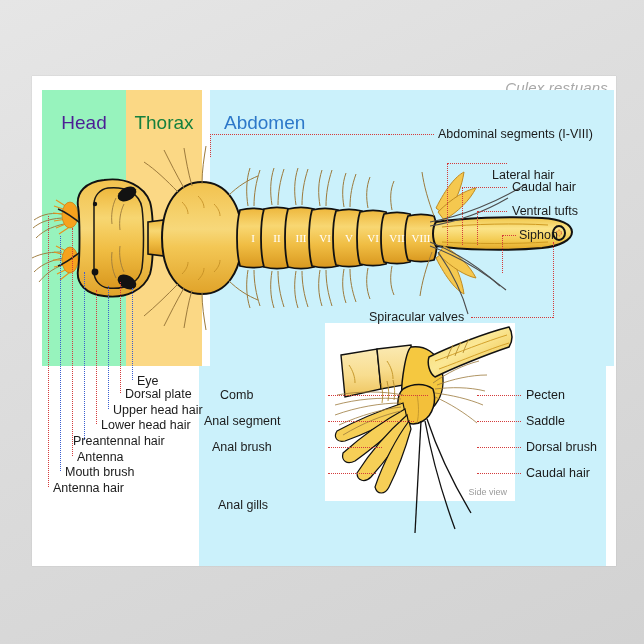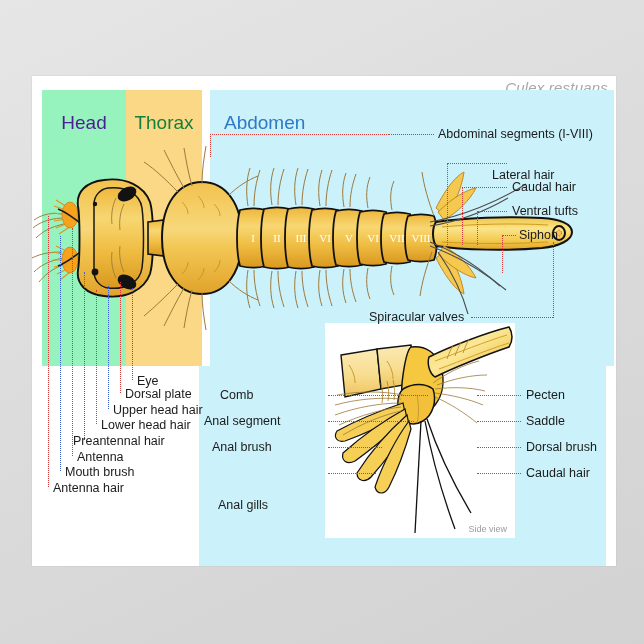--- a/index.html
+++ b/index.html
@@ -44,21 +44,21 @@
     position:absolute;left:10px;top:290px;width:157px;height:200px;
     background:#ffffff;
   }
   
   #lowerblue{
     position:absolute;left:167px;top:290px;width:407px;height:200px;
     background:#cbf1fb;
   }
   
   #inset{
-    position:absolute;left:293px;top:247px;width:190px;height:215px;
+    position:absolute;left:293px;top:247px;width:190px;height:178px;
     background:#ffffff;
   }
   #inset-caption{
     position:absolute;right:8px;bottom:4px;
     font-size:9px;color:#9b9b9b;
   }
 
   
   svg{display:block;overflow:visible;}
   #art-main{position:absolute;left:0;top:0;width:584px;height:490px;pointer-events:none;}

